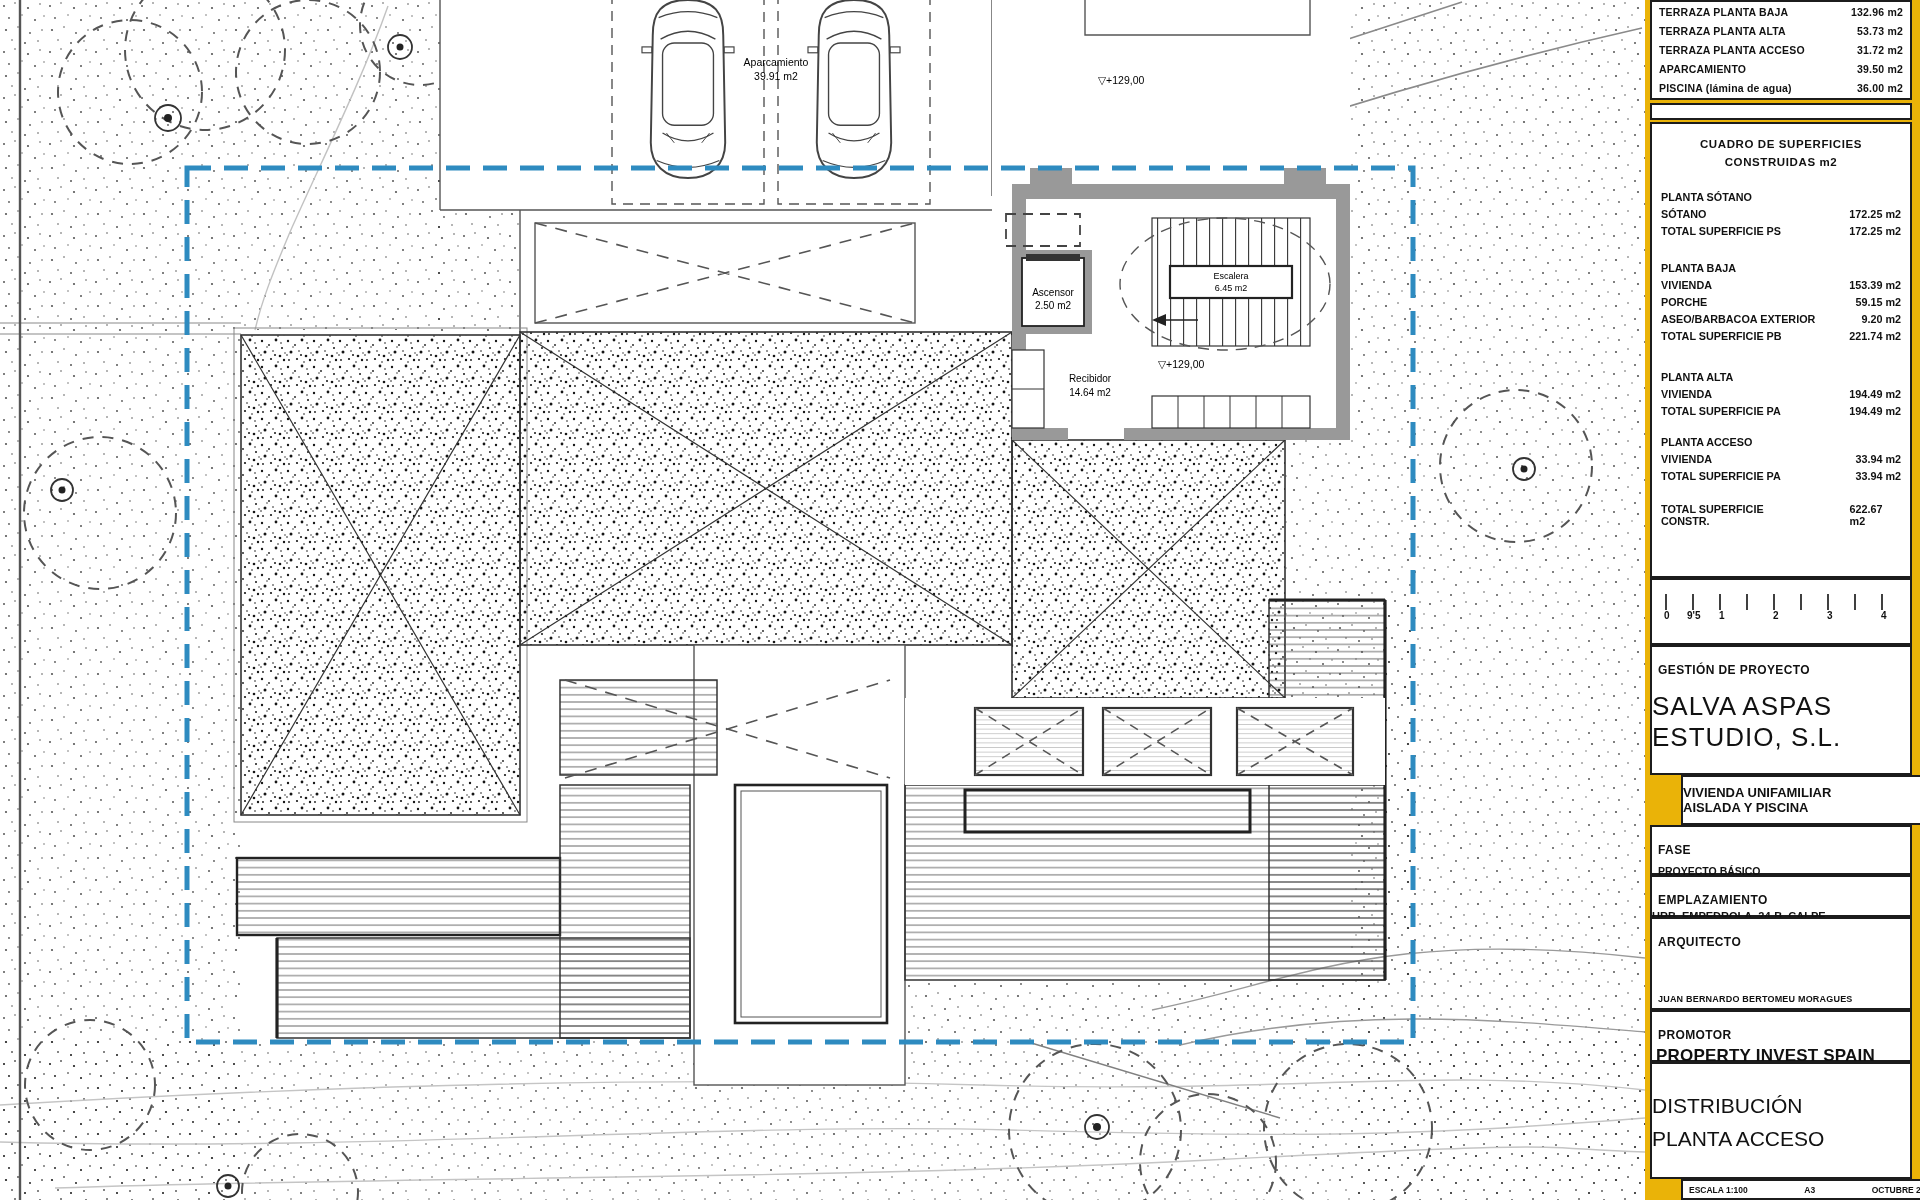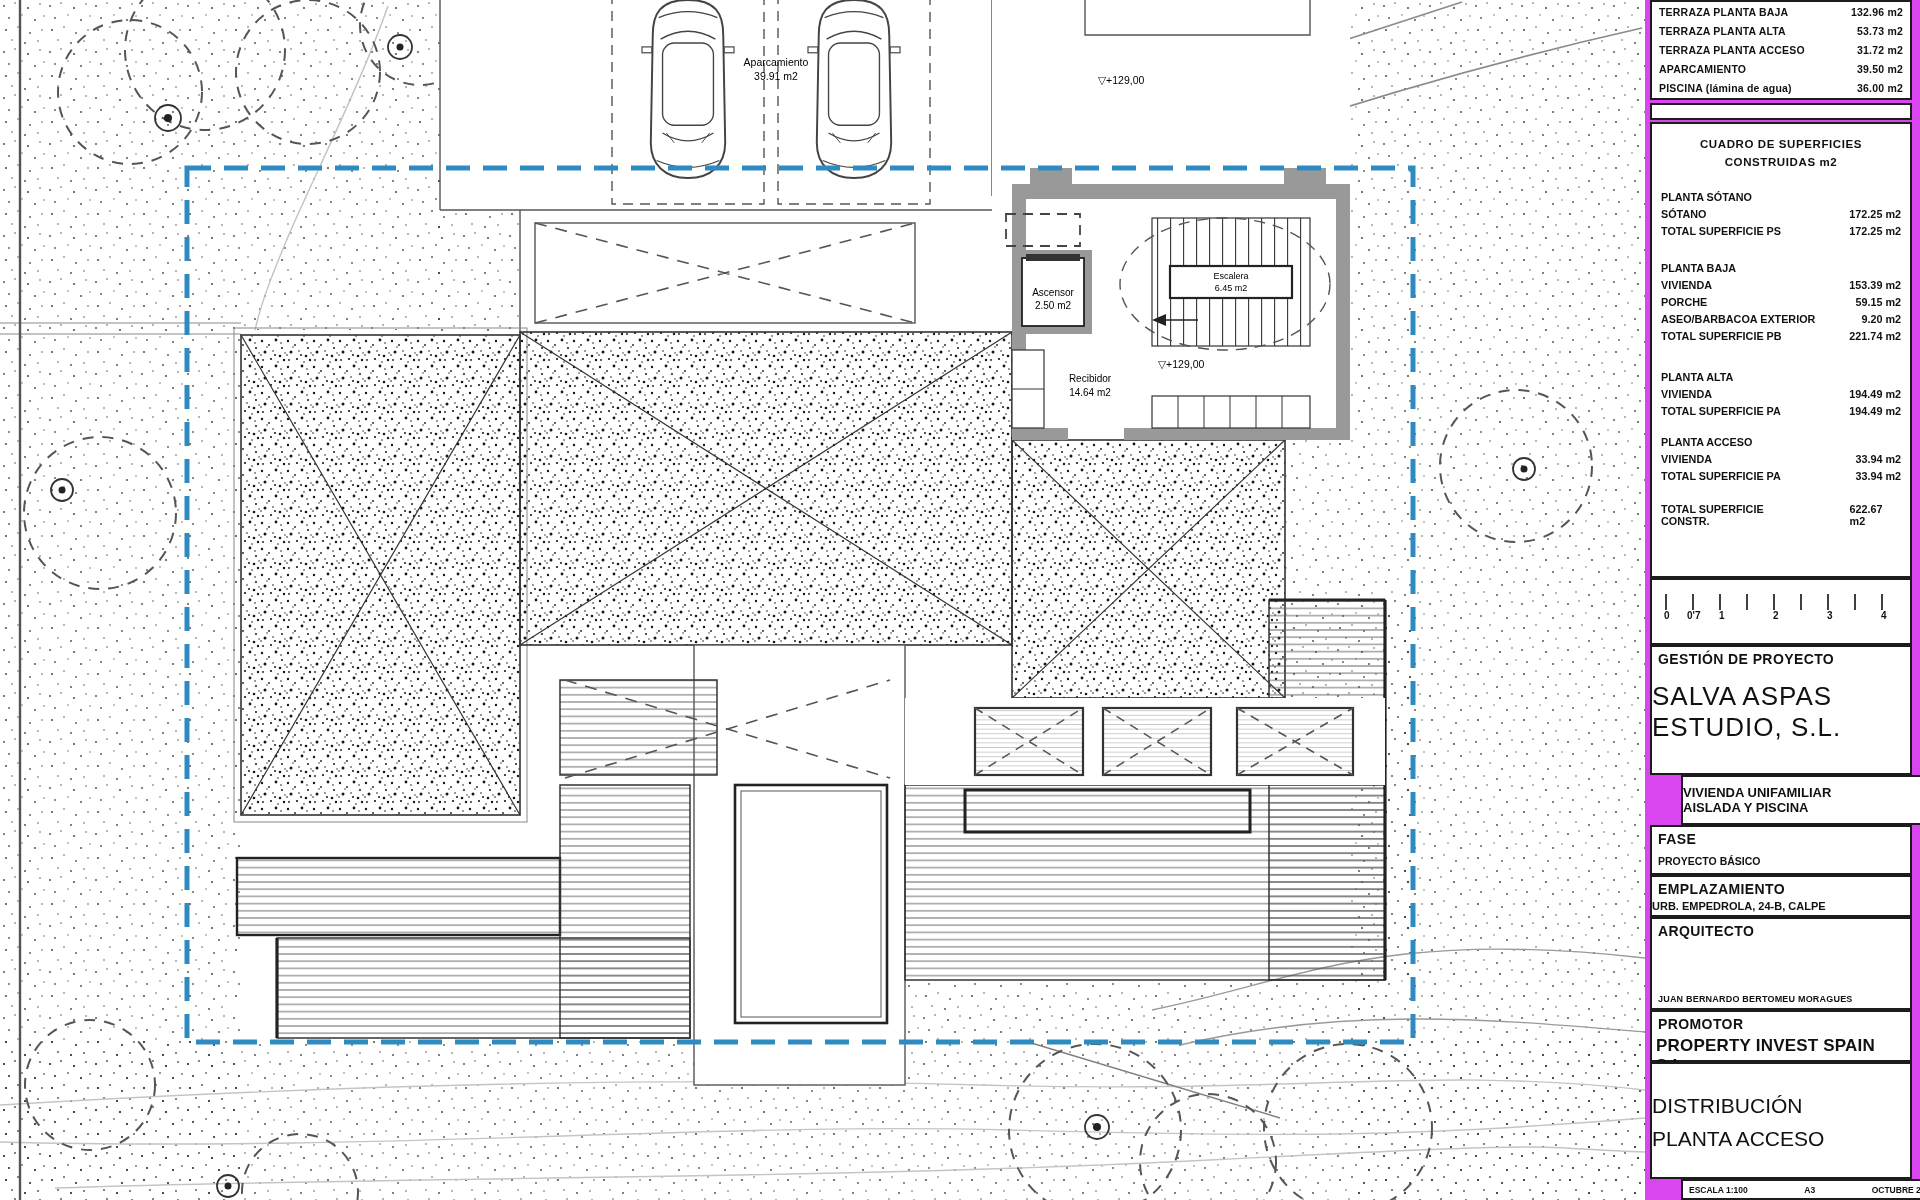--- a/index.html
+++ b/index.html
@@ -1,27 +1,27 @@
 <!DOCTYPE html>
 <html><head>
 <meta charset="utf-8">
 <style>
   html,body{margin:0;padding:0;background:#e8e8e8;}
   .sheet{position:relative;width:1920px;height:1200px;background:#ffffff;overflow:hidden;
          font-family:"Liberation Sans", sans-serif;color:#111;}
   .plan-wrap{position:absolute;left:0;top:0;width:1645px;height:1200px;}
-  .tb{position:absolute;left:1645px;top:0;width:275px;height:1200px;background:#d946ef;}
+  .tb{position:absolute;left:1645px;top:0;width:275px;height:1200px;background:#eab308;}
   .tb .box{position:absolute;left:5px;width:262px;border:2px solid #1c1c1c;box-sizing:border-box;background:#fff;}
   .trow{display:flex;justify-content:space-between;align-items:center;height:19px;padding:0 7px;
         font-size:10.5px;font-weight:600;letter-spacing:.2px;}
   .crow{display:flex;justify-content:space-between;align-items:center;height:17px;padding:0 9px;
         font-size:10.8px;font-weight:600;gap:35px;}
   .chead{height:17px;padding:0 9px;font-size:10.8px;font-weight:600;display:flex;align-items:center;}
   .ctitle{text-align:center;font-size:11.5px;font-weight:700;letter-spacing:.6px;}
-  .minilab{font-size:14px;font-weight:700;letter-spacing:.4px;padding:4px 0 0 6px;}
+  .minilab{font-size:12px;font-weight:700;letter-spacing:.4px;padding:16px 0 0 6px;}
   .spacer{height:10px;}
   .graybox{background:#d9d9d9;margin-left:31px;}
   .center{text-align:left;}
 </style>
 </head>
 <body>
 
 <div class="sheet">
 
   <div class="plan-wrap">
@@ -345,21 +345,21 @@
     </div>
 
     <div class="box" style="top:578px;height:67px;">
       <svg width="258" height="44" viewBox="0 0 258 44" style="display:block;margin:8px auto 0;">
         <g stroke="#111" stroke-width="1.6">
           <path d="M14,6 V22 M41,6 V22 M68,6 V22 M95,6 V22 M122,6 V22 M149,6 V22 M176,6 V22 M203,6 V22 M230,6 V22"></path>
         </g>
       </svg>
       <div style="position:absolute;top:30px;left:0;width:258px;margin-left:2px;font-size:10px;font-weight:600;">
         <span style="position:absolute;left:10px;">0</span>
-        <span style="position:absolute;left:33px;">0'7</span>
+        <span style="position:absolute;left:33px;">9'5</span>
         <span style="position:absolute;left:65px;">1</span>
         <span style="position:absolute;left:119px;">2</span>
         <span style="position:absolute;left:173px;">3</span>
         <span style="position:absolute;left:227px;">4</span>
       </div>
     </div>
 
     <div class="box" style="top:645px;height:130px;">
       <div class="minilab">GESTIÓN DE PROYECTO</div>
       <div class="center" style="font-size:26px;letter-spacing:1px;margin-top:14px;">

